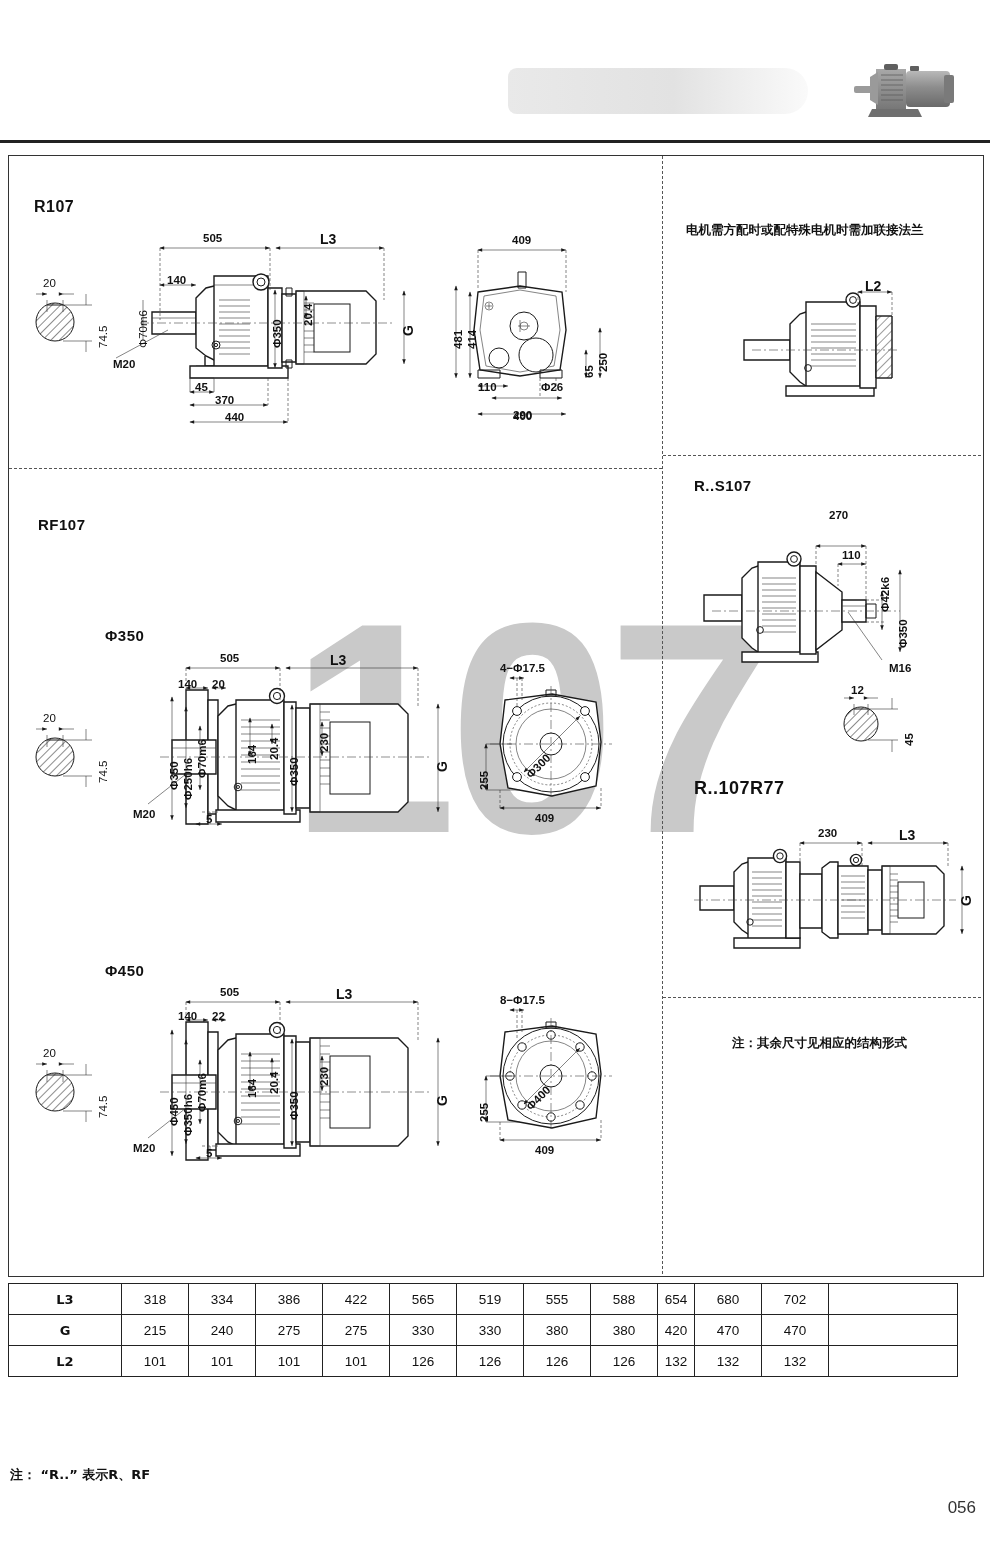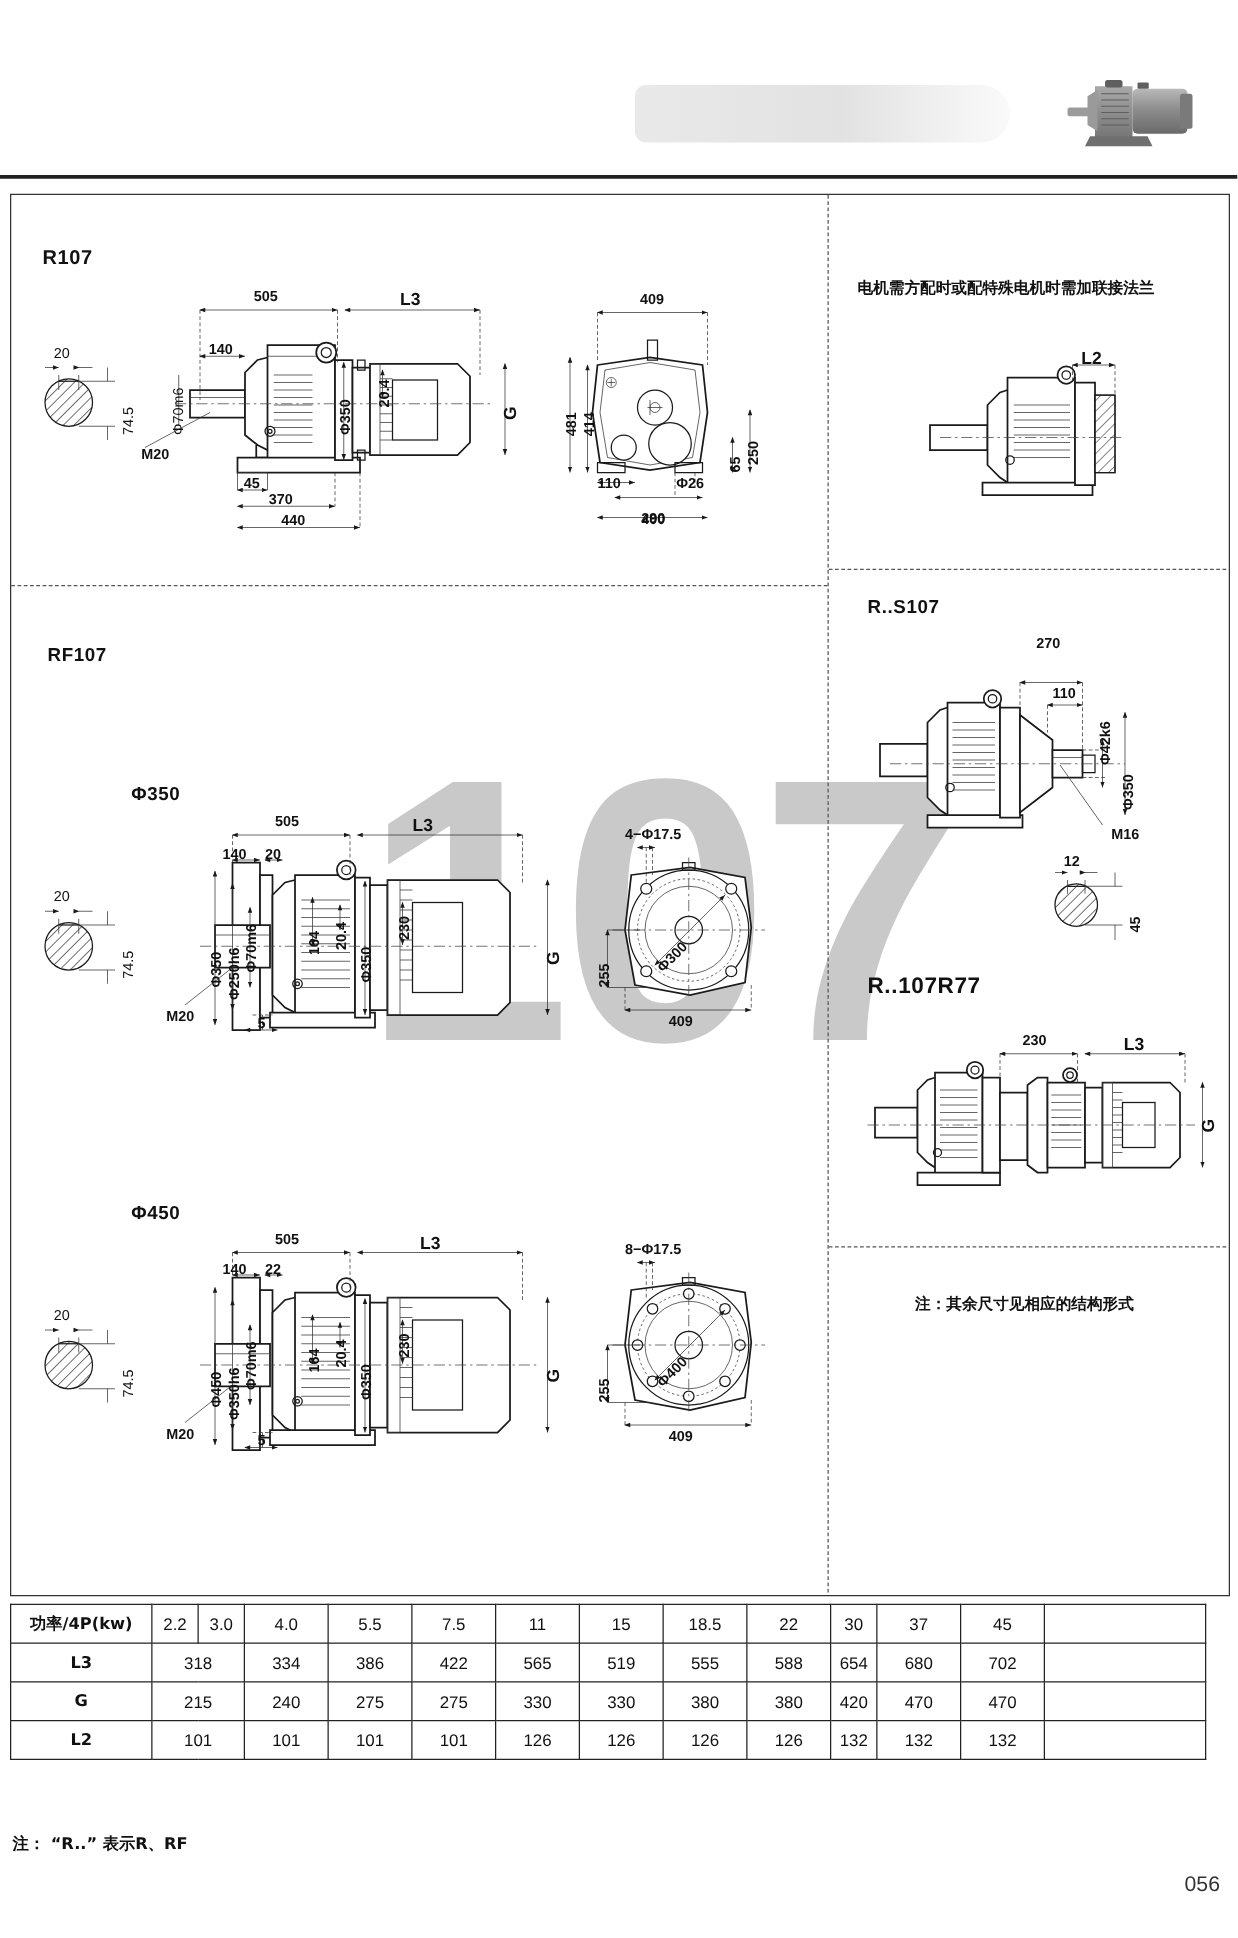--- a/index.html
+++ b/index.html
@@ -585,36 +585,20 @@
 
   <div class="lbl" style="left:694px;top:778px;font-size:18px;">R..107R77</div>
   <div class="dim" style="left:818px;top:827px;font-weight:bold;">230</div>
   <div class="dim" style="left:899px;top:827px;font-weight:bold;font-size:14px;">L3</div>
   <div class="dim v" style="left:958px;top:906px;font-weight:bold;font-size:14px;">G</div>
 
   <div class="cn" style="left:732px;top:1035px;font-size:12.5px;">注：其余尺寸见相应的结构形式</div>
 
   <table class="tbl">
     <tbody>
-    <tr>
-      <td class="hdc">功率/4P(kw)</td>
-      <td class="nar">2.2</td>
-      <td class="nar">3.0</td>
-      <td class="col">4.0</td>
-      <td class="col">5.5</td>
-      <td class="col">7.5</td>
-      <td class="col">11</td>
-      <td class="col">15</td>
-      <td class="col">18.5</td>
-      <td class="col">22</td>
-      <td class="nar">30</td>
-      <td class="col">37</td>
-      <td class="col">45</td>
-      <td class="last"></td>
-    </tr>
     <tr>
       <td class="hdc">L3</td>
       <td class="col" colspan="2">318</td>
       <td class="col">334</td>
       <td class="col">386</td>
       <td class="col">422</td>
       <td class="col">565</td>
       <td class="col">519</td>
       <td class="col">555</td>
       <td class="col">588</td>

